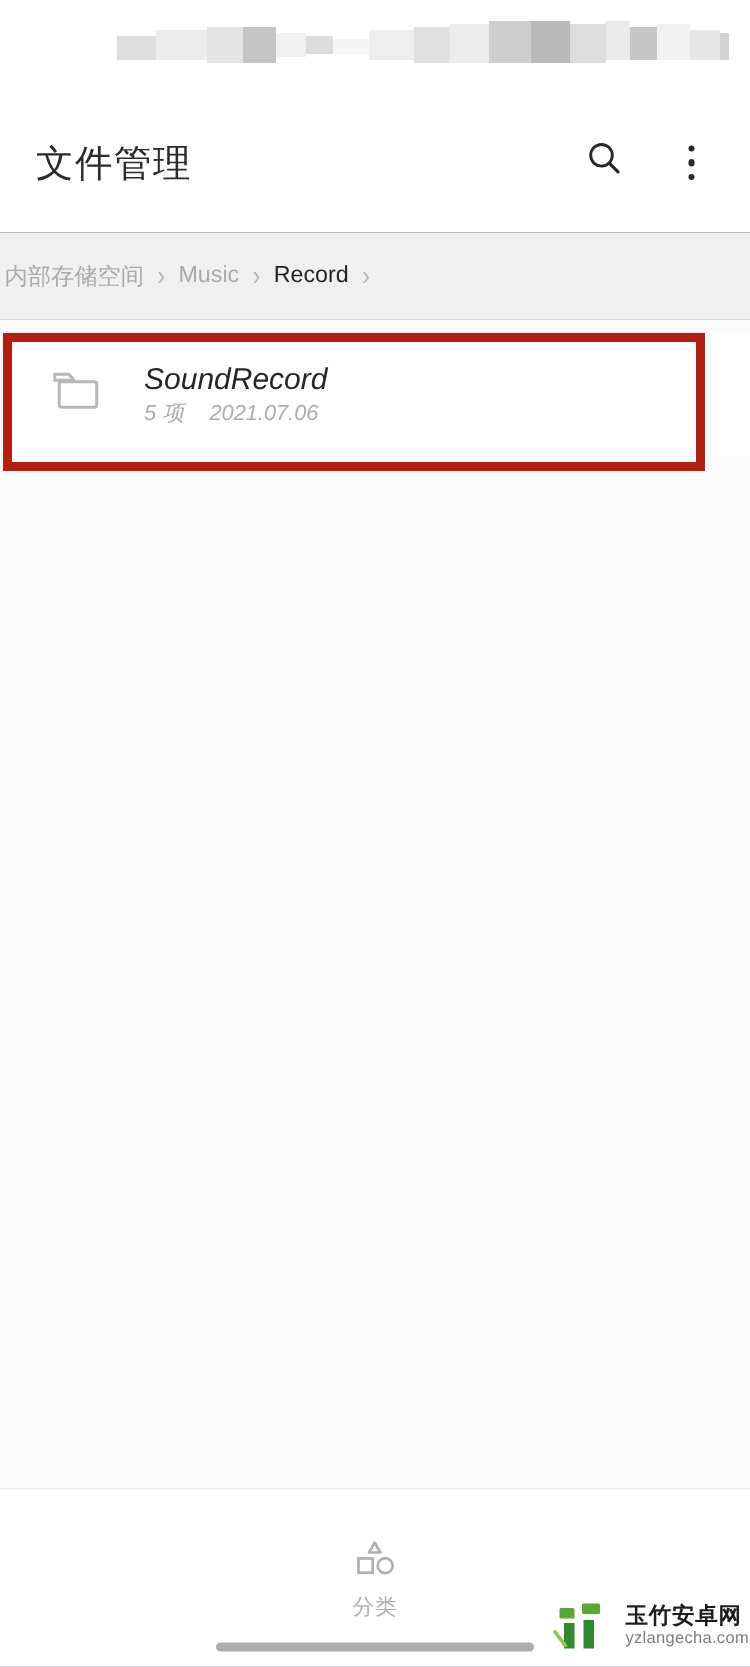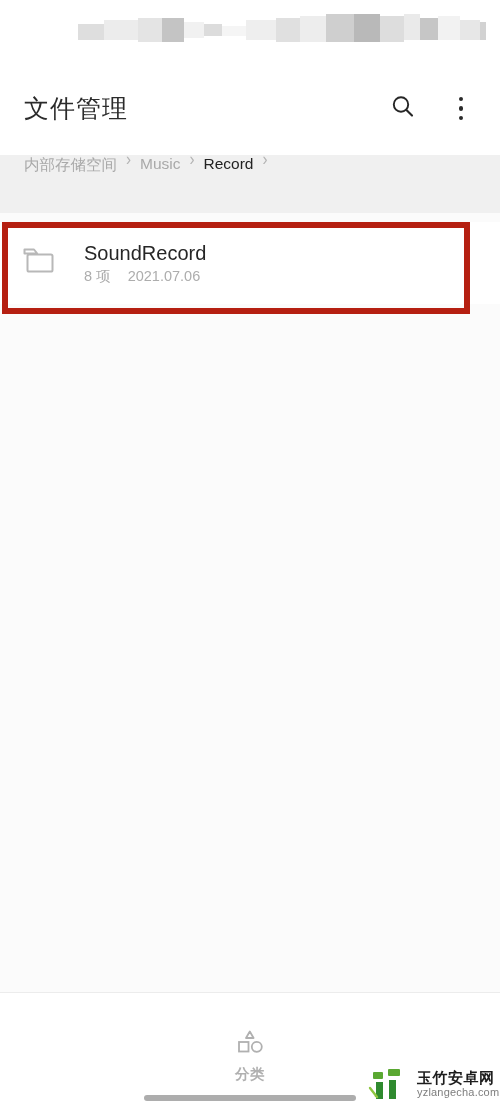--- a/index.html
+++ b/index.html
@@ -65,21 +65,22 @@
   }
   .dots { display:flex; flex-direction:column; gap:5px; align-items:center; }
   .dots i { width:4.5px; height:4.5px; border-radius:50%; background:#2a2a2a; display:block; }
 
   
   .crumbbar {
     flex:0 0 auto;
     height:58px;
     background:#f0f0f0;
     display:flex;
-    padding:0 24px;
+    align-items:center;
+    padding:0 3px;
     gap:9px;
     font-size:15.5px;
     overflow:hidden;
     white-space:nowrap;
   }
   .crumb { color:#a9a9a9; }
   .crumb.current { color:#232323; }
   .crumb-sep {
     color:#b4b4b4;
     font-size:15px;
@@ -93,22 +94,23 @@
     flex:1 1 auto;
     background:#fbfbfb;
   }
   .list-top-pad { height:9px; background:#fbfbfb; }
   .row {
     position:relative;
     background:#ffffff;
     height:82px;
     display:flex;
     align-items:center;
-    padding:0 18px 0 22px;
+    padding:0 18px 0 34px;
     cursor:pointer;
+    font-style:italic;
   }
   .row-icon {
     flex:0 0 auto;
     width:44px;
     display:flex;
     align-items:center;
     justify-content:flex-start;
   }
   .row-text {
     flex:1 1 auto;
@@ -146,23 +148,22 @@
   }
   .row-wrap { position:relative; }
 
   
   .bottomnav {
     flex:0 0 auto;
     height:92px;
     background:#ffffff;
     border-top:1px solid #ececec;
     display:flex;
-    align-items:flex-end;
+    align-items:center;
     padding-top:28px;
-    font-weight:bold;
   }
   .navitem {
     flex:1 1 0;
     display:flex;
     flex-direction:column;
     align-items:center;
     gap:7px;
     cursor:pointer;
   }
   .navicon { height:30px; display:flex; align-items:center; justify-content:center; }
@@ -269,21 +270,21 @@
           <span>
             <svg width="34" height="30" viewBox="0 0 34 30">
               <path d="M2.5 7.5 L2.5 3.5 L12 3.5 L15.2 7.5 Z" fill="none" stroke="#b8b8b8" stroke-width="2" stroke-linejoin="round"></path>
               <rect x="5.5" y="8.5" width="25" height="17" rx="1.6" fill="none" stroke="#b8b8b8" stroke-width="2"></rect>
             </svg>
           </span>
         </div>
         <div class="row-text">
           <div class="row-title">SoundRecord</div>
           <div class="row-sub">
-            <span>8 项</span>
+            <span>5 项</span>
             <span class="gap"></span>
             <span>2021.07.06</span>
           </div>
         </div>
       </div>
       <div class="hl-box"></div>
     </div>
   </div>
 
   <div class="bottomnav">

